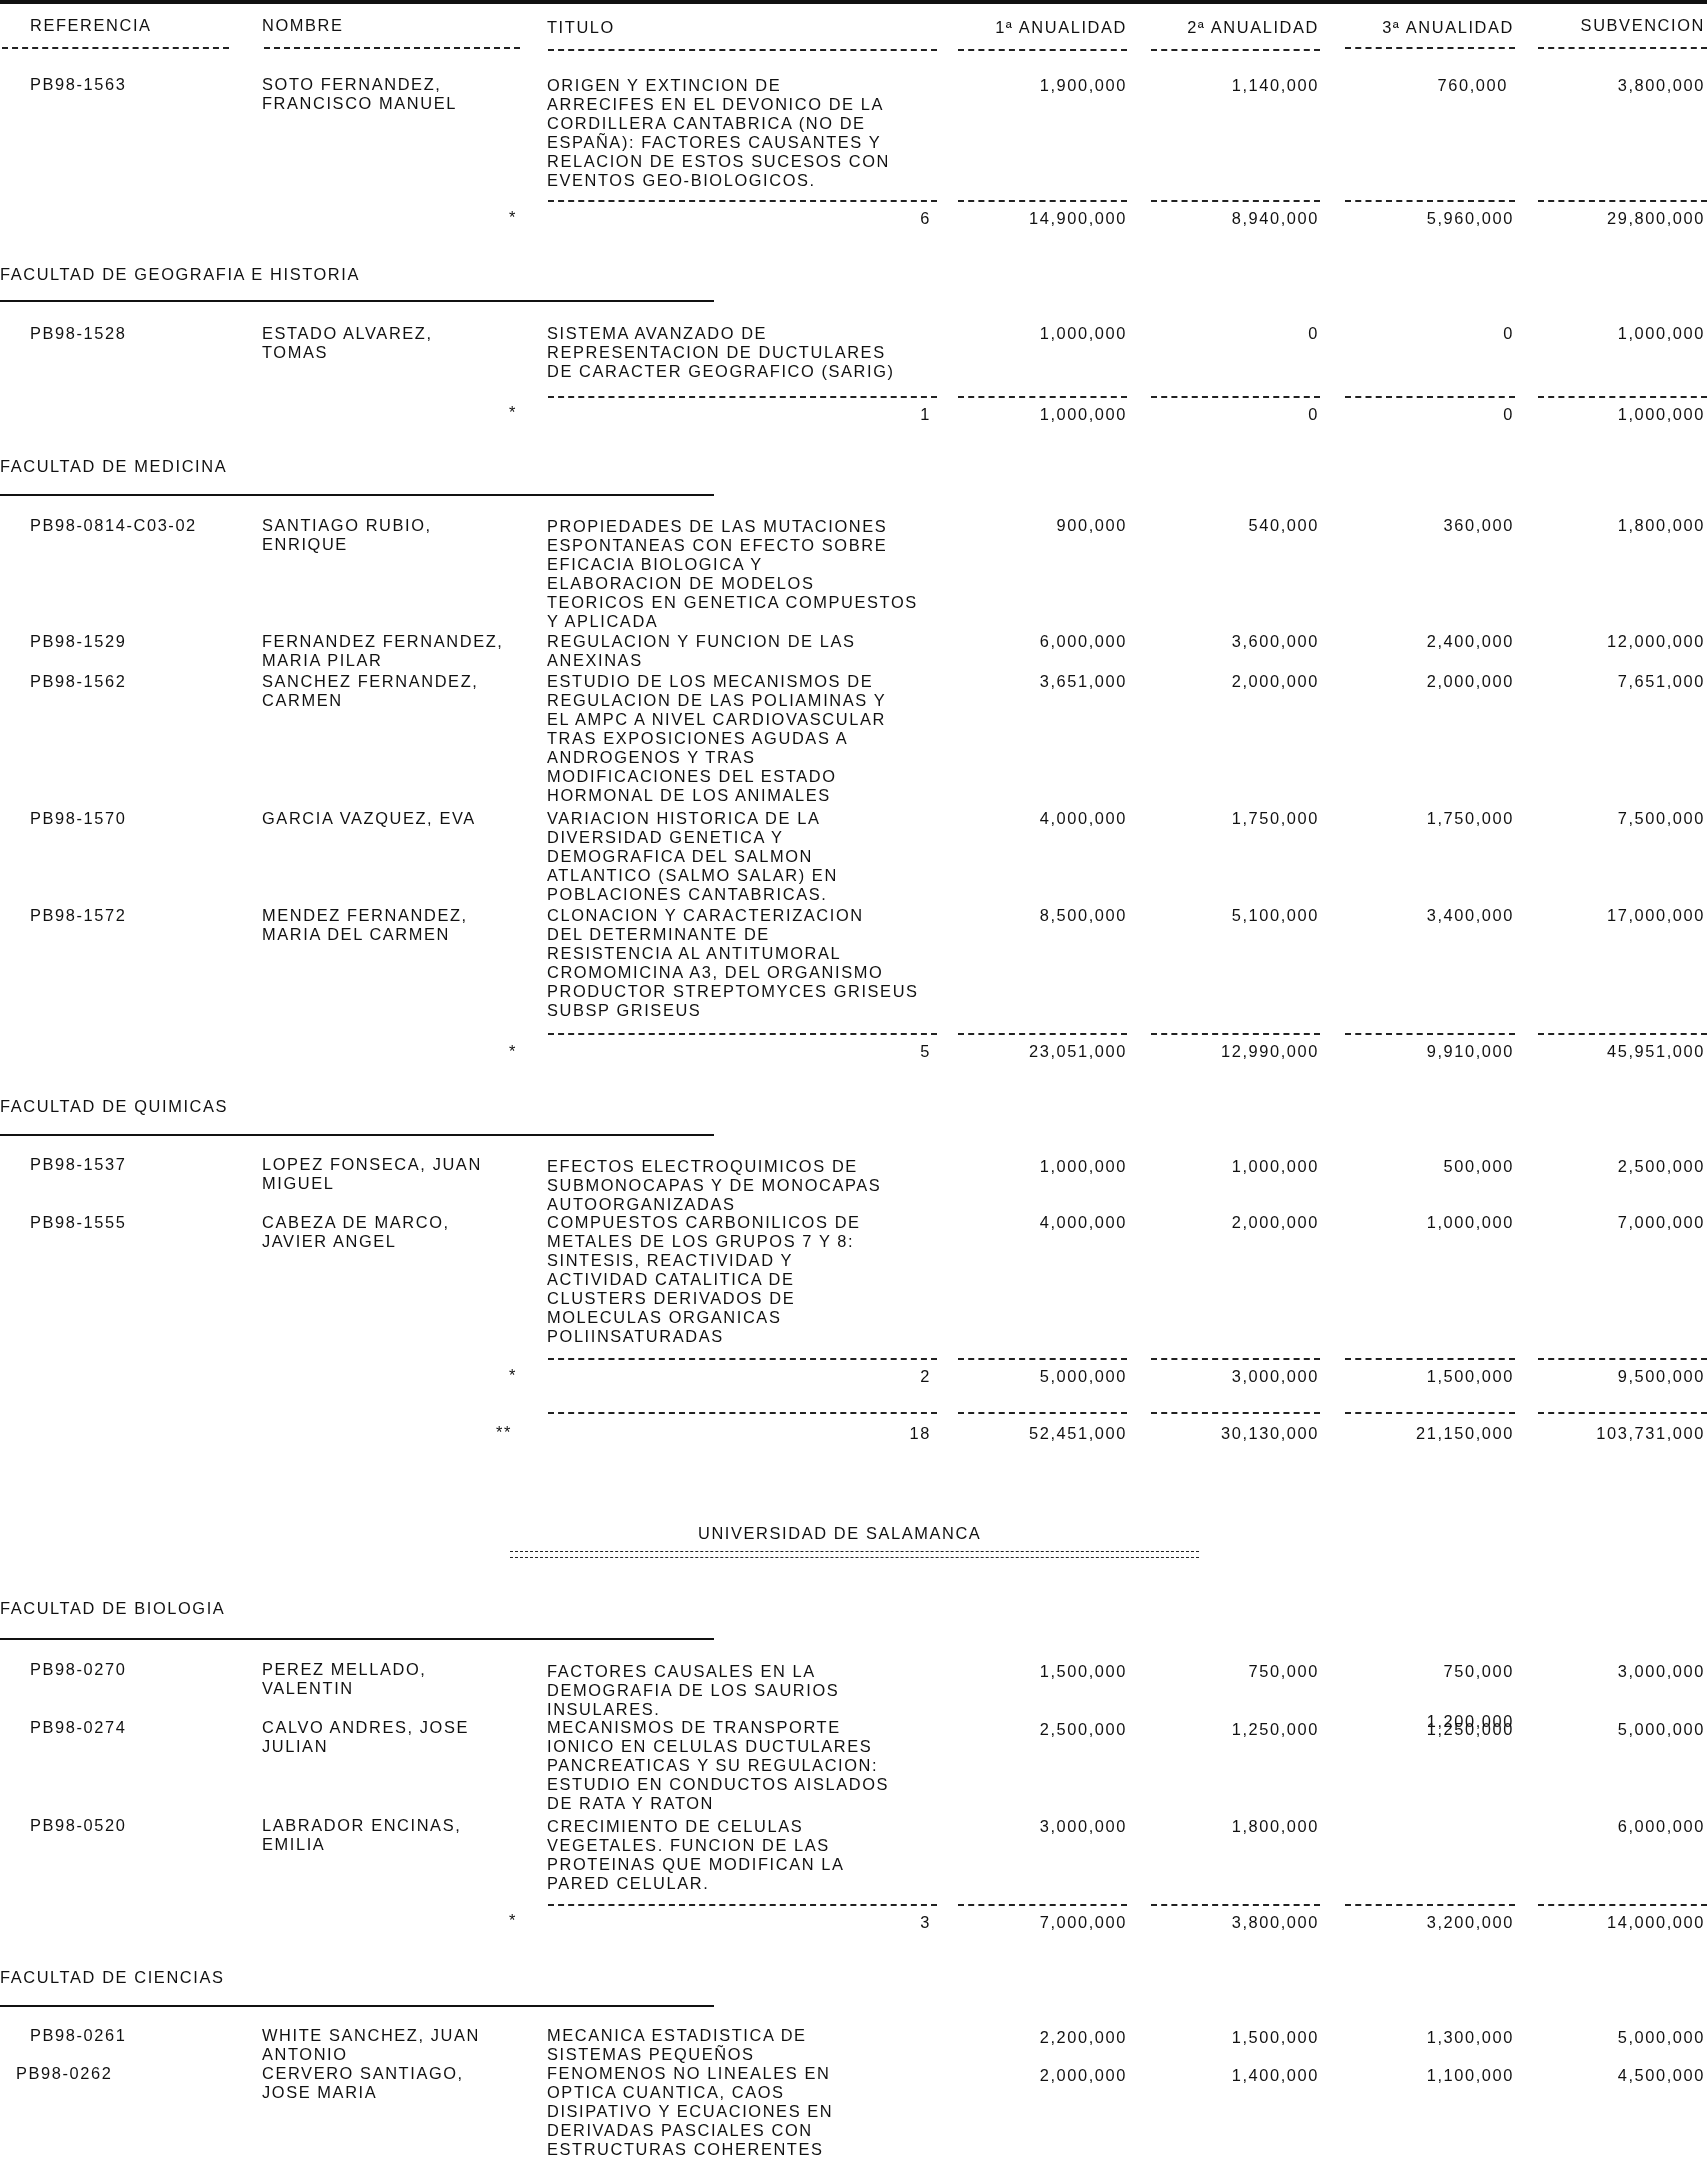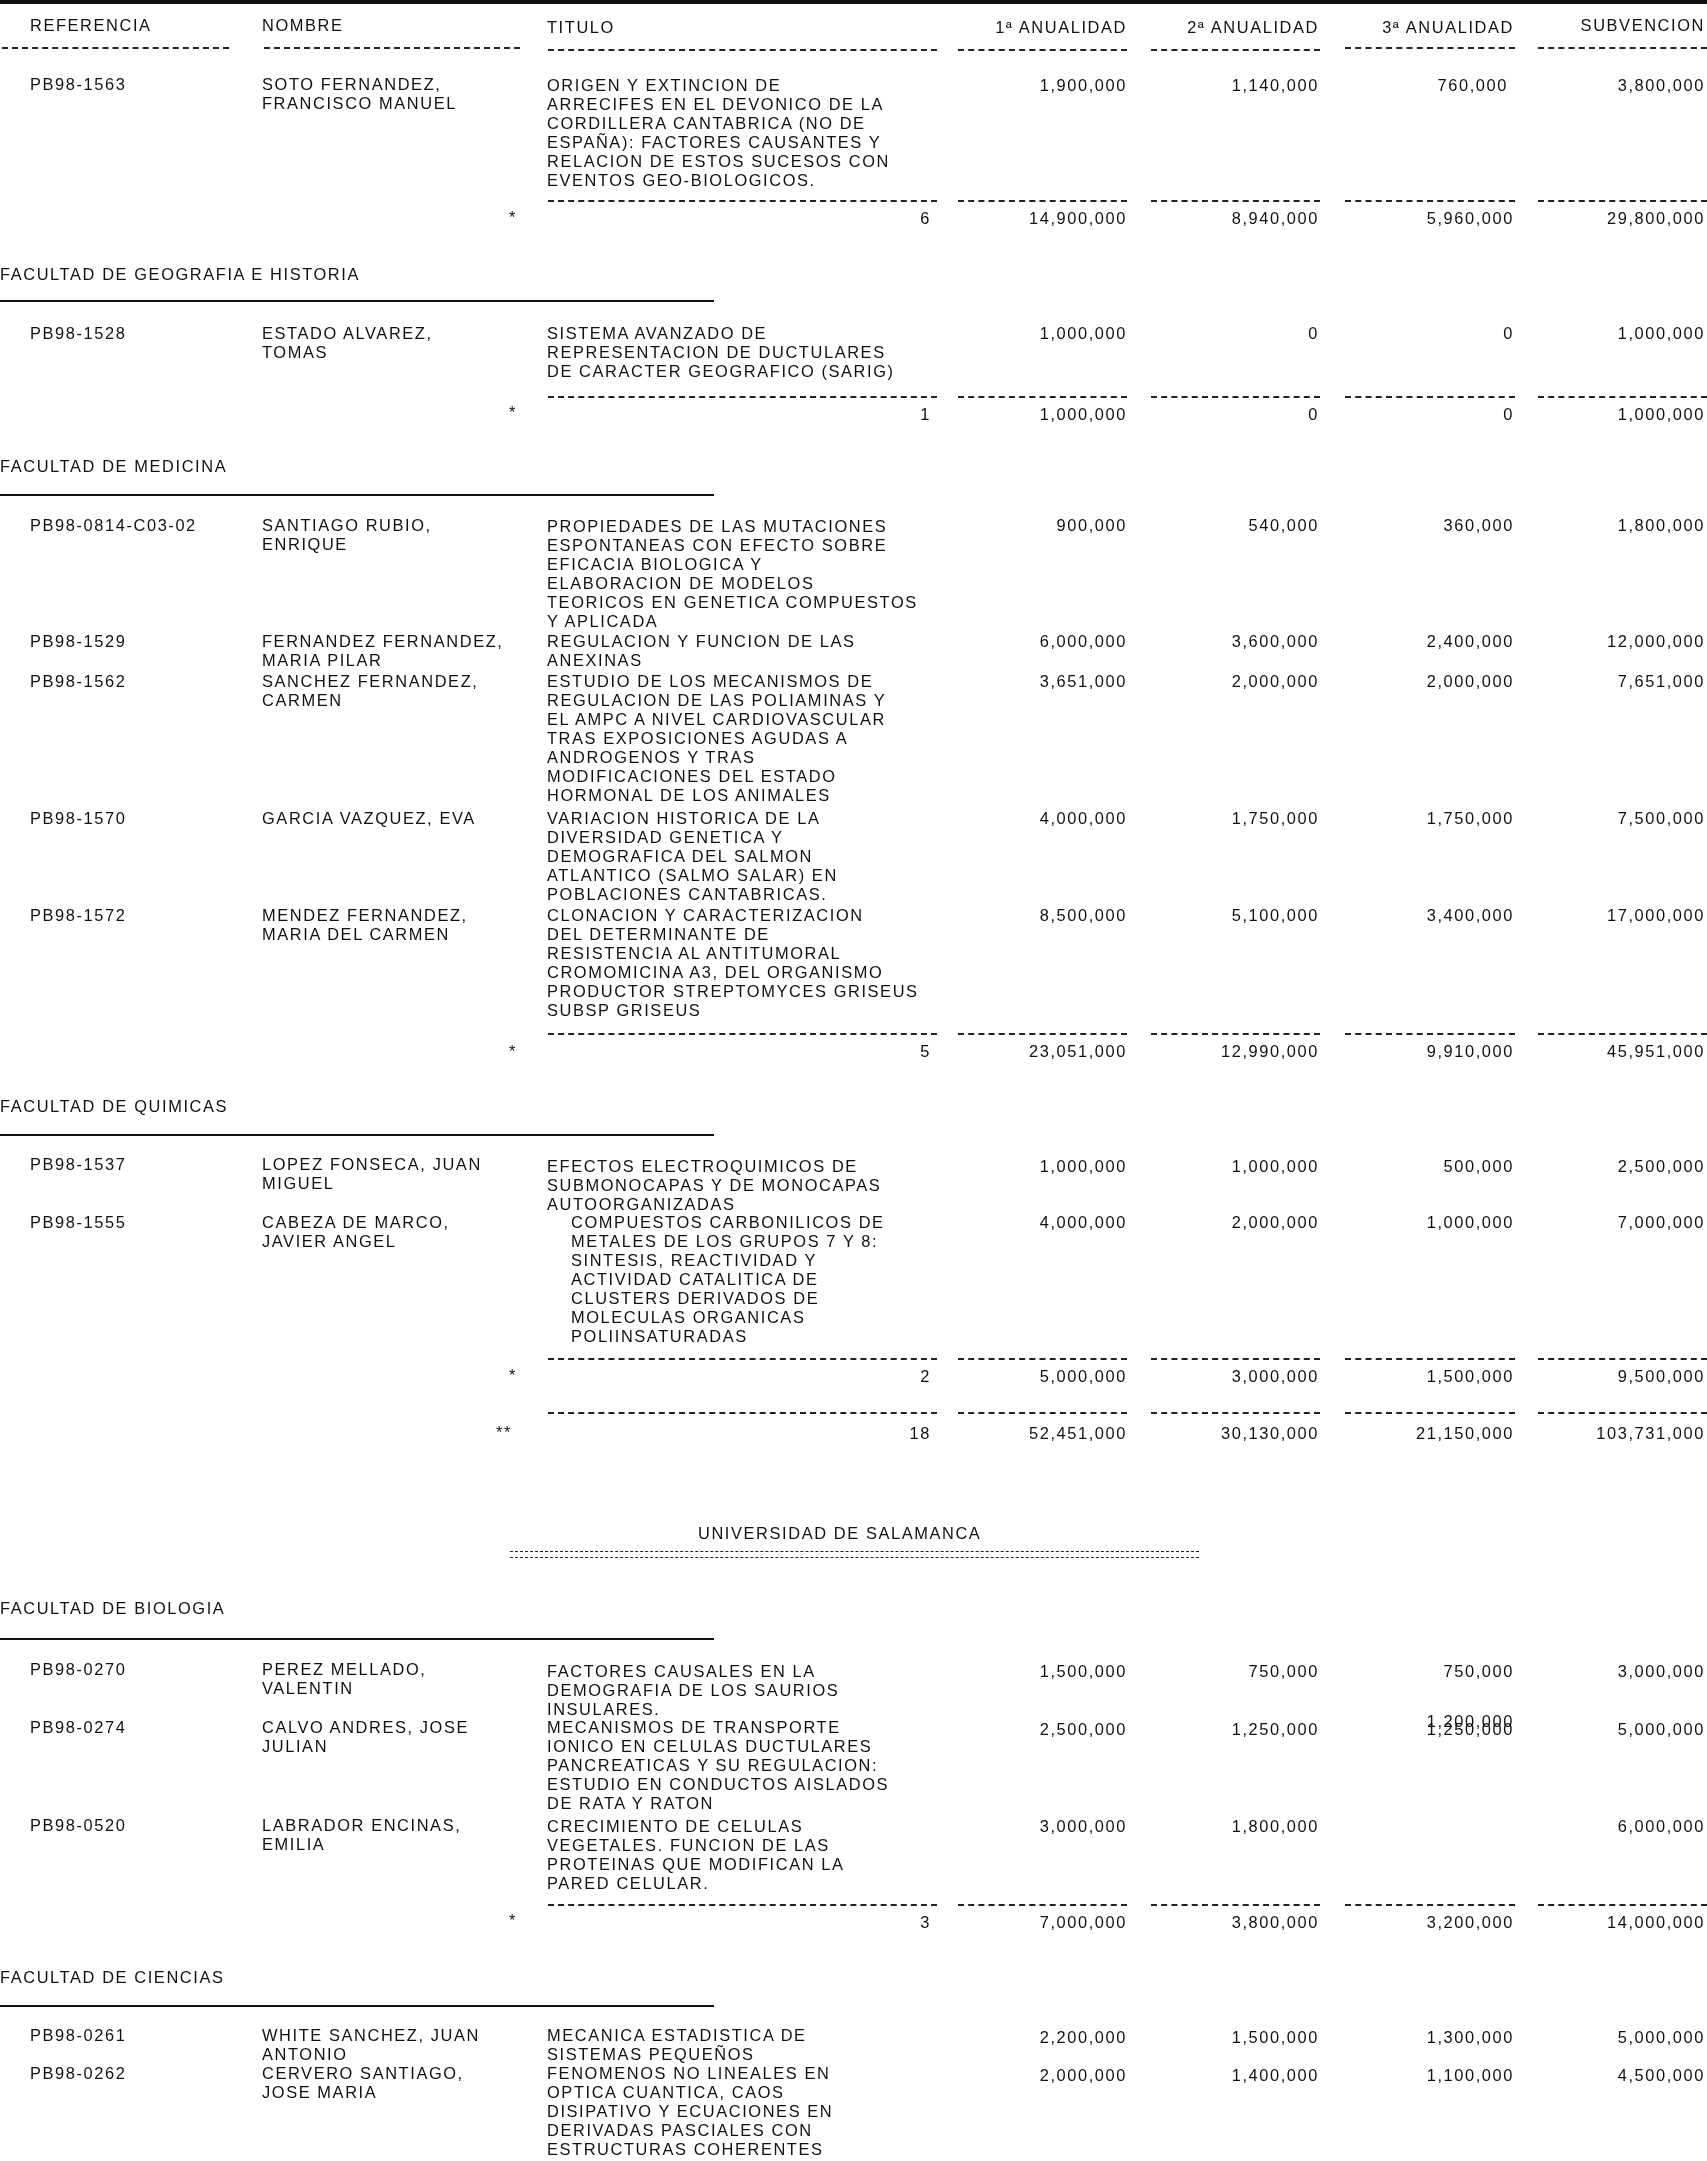--- a/index.html
+++ b/index.html
@@ -188,21 +188,21 @@
 AUTOORGANIZADAS</div>
   <div class="t r" style="right:581px;top:1157px">1,000,000</div>
   <div class="t r" style="right:389px;top:1157px">1,000,000</div>
   <div class="t r" style="right:194px;top:1157px">500,000</div>
   <div class="t r" style="right:3px;top:1157px">2,500,000</div>
 </div>
 <div>
   <div class="t" style="left:30px;top:1213px">PB98-1555</div>
   <div class="t" style="left:262px;top:1213px">CABEZA DE MARCO,
 JAVIER ANGEL</div>
-  <div class="t" style="left:571px;top:1213px">COMPUESTOS CARBONILICOS DE
+  <div class="t" style="left:547px;top:1213px">COMPUESTOS CARBONILICOS DE
 METALES DE LOS GRUPOS 7 Y 8:
 SINTESIS, REACTIVIDAD Y
 ACTIVIDAD CATALITICA DE
 CLUSTERS DERIVADOS DE
 MOLECULAS ORGANICAS
 POLIINSATURADAS</div>
   <div class="t r" style="right:581px;top:1213px">4,000,000</div>
   <div class="t r" style="right:389px;top:1213px">2,000,000</div>
   <div class="t r" style="right:194px;top:1213px">1,000,000</div>
   <div class="t r" style="right:3px;top:1213px">7,000,000</div>
@@ -300,21 +300,21 @@
   <div class="t" style="left:262px;top:2026px">WHITE SANCHEZ, JUAN
 ANTONIO</div>
   <div class="t" style="left:547px;top:2026px">MECANICA ESTADISTICA DE
 SISTEMAS PEQUEÑOS</div>
   <div class="t r" style="right:581px;top:2028px">2,200,000</div>
   <div class="t r" style="right:389px;top:2028px">1,500,000</div>
   <div class="t r" style="right:194px;top:2028px">1,300,000</div>
   <div class="t r" style="right:3px;top:2028px">5,000,000</div>
 </div>
 <div>
-  <div class="t" style="left:30px;top:2064px">PB98-0262</div>
+  <div class="t" style="left:16px;top:2064px">PB98-0262</div>
   <div class="t" style="left:262px;top:2064px">CERVERO SANTIAGO,
 JOSE MARIA</div>
   <div class="t" style="left:547px;top:2064px">FENOMENOS NO LINEALES EN
 OPTICA CUANTICA, CAOS
 DISIPATIVO Y ECUACIONES EN
 DERIVADAS PASCIALES CON
 ESTRUCTURAS COHERENTES</div>
   <div class="t r" style="right:581px;top:2066px">2,000,000</div>
   <div class="t r" style="right:389px;top:2066px">1,400,000</div>
   <div class="t r" style="right:194px;top:2066px">1,100,000</div>

